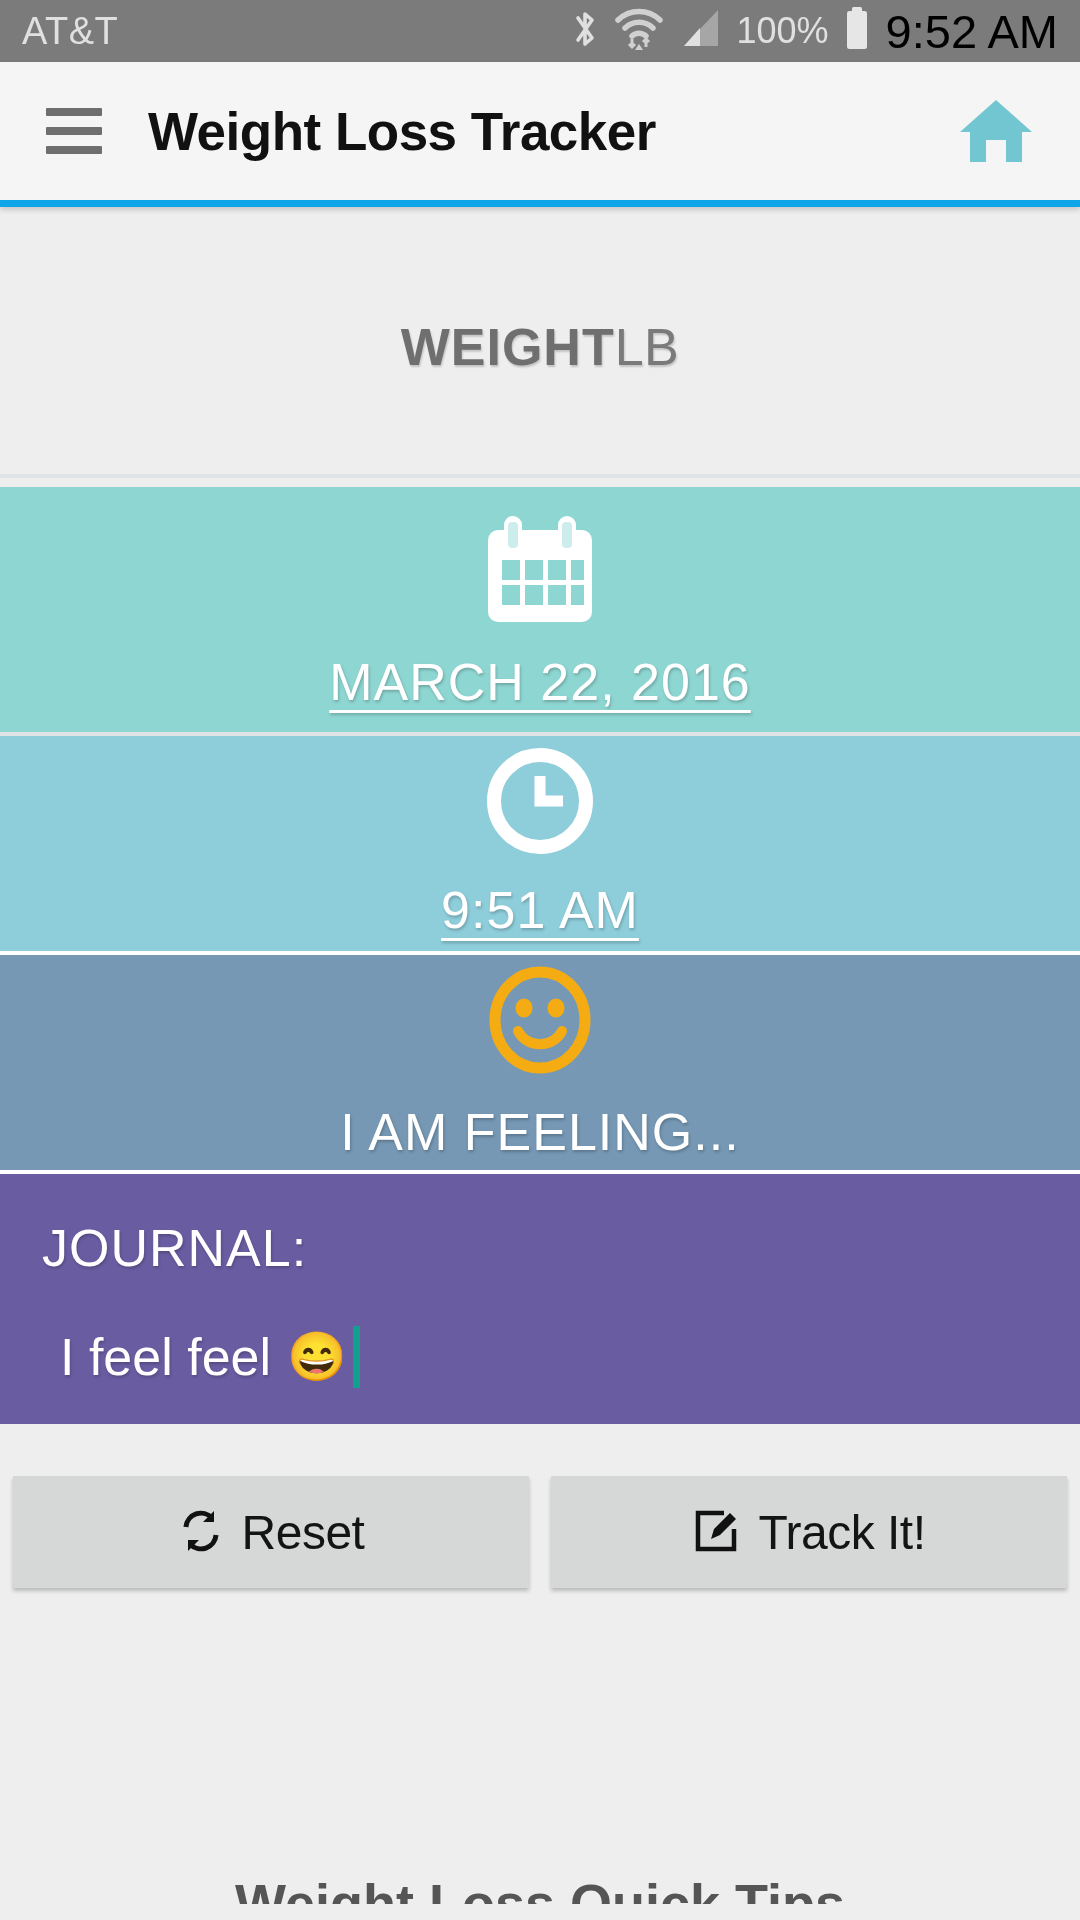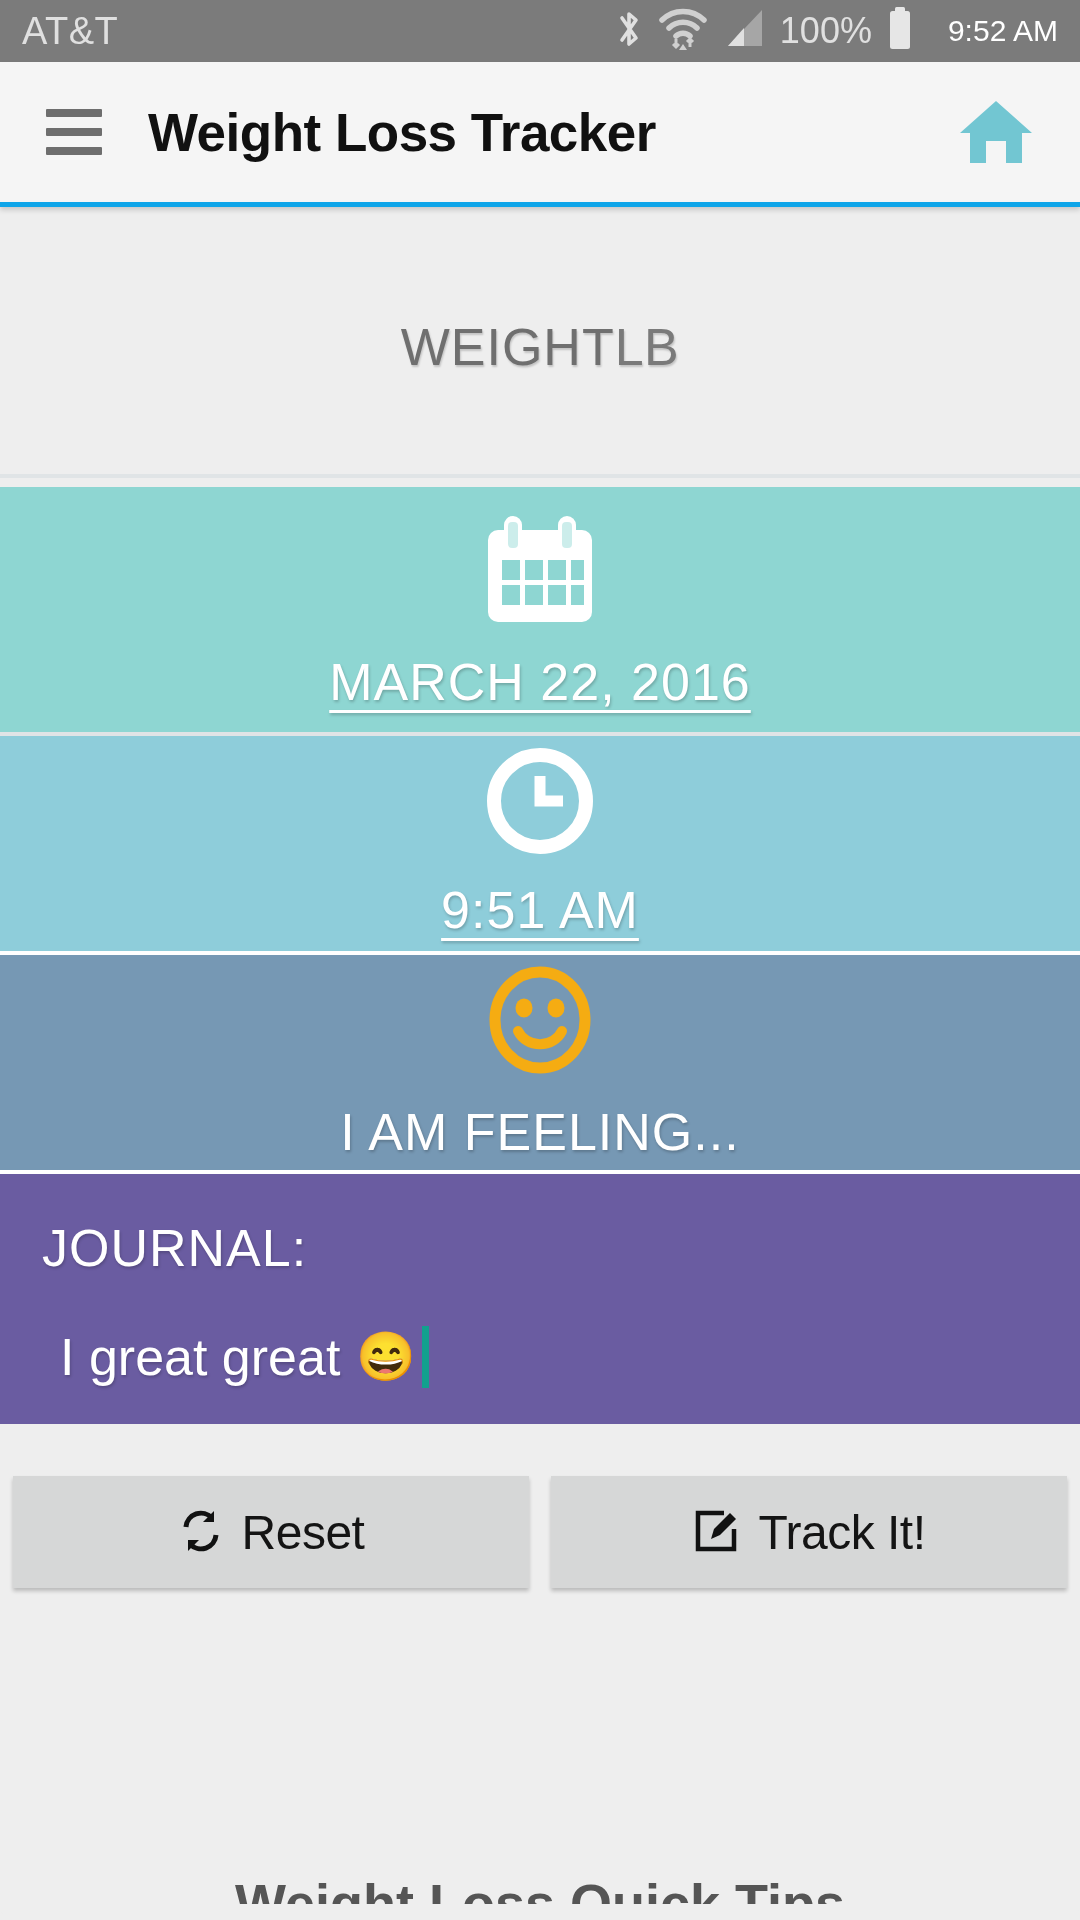--- a/index.html
+++ b/index.html
@@ -13,47 +13,47 @@
 
   
   .statusbar{
     height:62px; background:#7b7b7b; color:#e3e3e3;
     display:flex; align-items:center; padding:0 22px;
   }
   .carrier{ font-size:38px; letter-spacing:0.5px; color:#e0e0e0; }
   .status-right{ margin-left:auto; display:flex; align-items:center; gap:14px; }
   .sb-ico{ display:block; }
   .battpct{ font-size:36px; color:#e0e0e0; letter-spacing:0px; }
-  .sbtime{ font-size:30px; color:#ffffff; margin-left:20px; }
+  .sbtime{ font-size:47px; color:#000000; margin-left:1px; }
 
   
   .appbar{
     height:145px; background:#f5f5f5;
     display:flex; align-items:center; padding:0 46px;
-    border-bottom:5px solid #0ea5e9;
+    border-bottom:7px solid #0ea5e9;
     box-shadow:0 3px 5px rgba(0,0,0,0.16);
     position:relative; z-index:5;
   }
   .hamburger{ width:56px; display:flex; flex-direction:column; gap:11px; cursor:pointer; }
   .hamburger span{ display:block; height:8px; background:#6e6e6e; border-radius:1px; }
   .apptitle{
     font-size:53px; font-weight:bold; color:#111; margin-left:46px;
     letter-spacing:-0.5px; white-space:nowrap;
   }
   .homebtn{ margin-left:auto; cursor:pointer; line-height:0; }
 
   
   .weight-panel{
     height:267px; background:#eeeeee;
     display:flex; align-items:center; justify-content:center;
     position:relative;
   }
   .weight-row{ display:flex; align-items:baseline; transform:translateY(6px); }
   .weight-label{
-    font-size:52px; font-weight:normal; color:#6f6f6f; letter-spacing:1px;
+    font-size:52px; font-weight:bold; color:#6f6f6f; letter-spacing:1px;
     text-shadow:1px 2px 2px rgba(0,0,0,0.18);
   }
   .weight-val-wrap{ margin:0 46px; position:relative; }
   .weight-value{
     font-size:148px; font-weight:normal; color:#1a1a1a; line-height:1;
     letter-spacing:-1px; text-shadow:1px 3px 3px rgba(0,0,0,0.2);
   }
   .weight-underline{
     position:absolute; left:2px; right:2px; bottom:-36px;
     height:5px; background:#5e5e5e;
@@ -235,21 +235,21 @@
         <path d="M32 67 A24 22 0 0 0 76 67" fill="none" stroke="#f5ac12" stroke-width="10" stroke-linecap="round"></path>
       </svg>
     </span>
     <div class="row-text">I AM FEELING...</div>
   </div>
 
   <div class="row-sep" style="background:#ffffff;"></div>
   <div class="journal" style="background:#6a5ca1;">
     <div class="journal-label">JOURNAL:</div>
     <div class="journal-text-row">
-      <span class="journal-text">I great great</span>
+      <span class="journal-text">I feel feel</span>
       <span class="journal-emoji">😄</span>
       <span class="caret"></span>
     </div>
   </div>
 
   <div class="buttonbar">
     <button class="btn">
       <span>
         <svg width="46" height="48" viewBox="0 0 46 48">
           <path d="M8 20 A15 15 0 0 1 34 11" fill="none" stroke="#111" stroke-width="5"></path>

